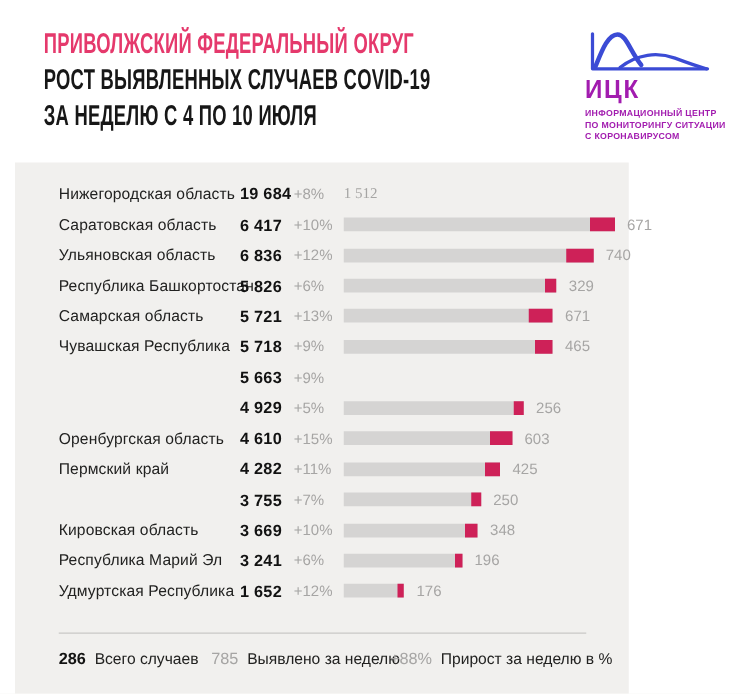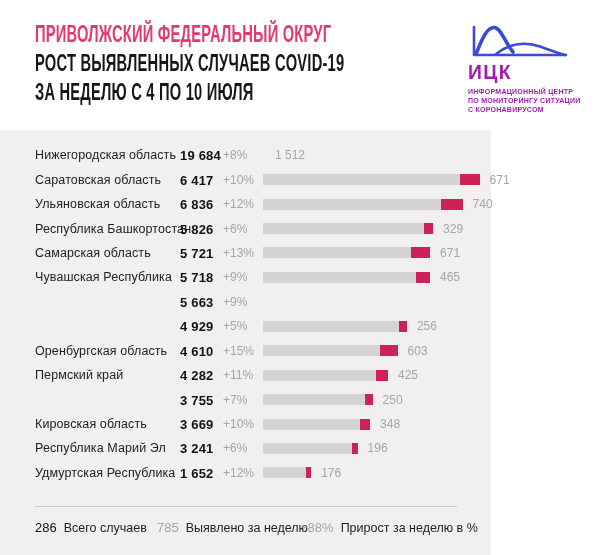--- a/index.html
+++ b/index.html
@@ -20,21 +20,21 @@
   .title-line.dark{color:#171717;}
   
   .logo{position:absolute;left:468px;top:24px;width:126px;color:#a21caf;}
   .logo svg{display:block;}
   .logo-abbr{
     font-weight:700;font-size:21px;line-height:22px;margin-top:3px;
     letter-spacing:1.5px;transform:scaleX(0.92);transform-origin:0 50%;
   }
   .logo-cap{margin-top:4px;font-weight:700;font-size:7px;line-height:9px;letter-spacing:0.25px;}
   
-  .panel{position:absolute;left:0;top:130px;width:491px;height:425px;background:#F1F0EE;}
+  .panel{position:absolute;left:12px;top:130px;width:491px;height:425px;background:#F1F0EE;}
   .rows{position:absolute;left:0;top:13px;right:0;}
   .row{position:relative;height:24.45px;}
   .region{
     position:absolute;left:35px;top:50%;transform:translateY(-50%);
     font-size:12.5px;color:#222221;letter-spacing:0.1px;white-space:nowrap;
   }
   .total{
     position:absolute;left:180px;top:50%;transform:translateY(-50%);
     font-size:13px;font-weight:700;color:#121212;letter-spacing:0.2px;white-space:nowrap;
   }
@@ -42,27 +42,27 @@
     position:absolute;left:223px;top:50%;transform:translateY(-50%);
     font-size:12px;color:#A6A5A4;white-space:nowrap;
   }
   .barzone{
     position:absolute;left:263px;top:50%;transform:translateY(-50%);
     display:flex;align-items:center;
   }
   .bar{height:11px;background:#D5D4D3;position:relative;display:inline-block;flex:none;}
   .tip{position:absolute;right:0;top:0;height:100%;background:#CE2158;}
   .weekly{margin-left:10px;color:#A6A5A4;font-size:12px;white-space:nowrap;}
-  .weekly.nobar{margin-left:12px;}
+  .weekly.nobar{margin-left:0;font-family:Liberation Serif, serif;}
   
   .divider{position:absolute;left:35px;right:34px;top:376px;height:1px;background:#C9C8C6;}
   .legend{position:absolute;left:0;top:384px;right:0;height:26px;}
   .litem{position:absolute;top:50%;transform:translateY(-50%);display:flex;align-items:baseline;white-space:nowrap;}
   .lval{font-size:13px;margin-right:7px;}
-  .lval.dark{font-weight:400;color:#121212;}
+  .lval.dark{font-weight:700;color:#121212;}
   .lval.gray{color:#A6A5A4;}
   .llab{font-size:12.5px;color:#222221;}
 </style>
 </head>
 <body>
 
 <div class="title-block">
   <div class="title-line pink">ПРИВОЛЖСКИЙ ФЕДЕРАЛЬНЫЙ ОКРУГ</div>
   <div class="title-line dark">РОСТ ВЫЯВЛЕННЫХ СЛУЧАЕВ COVID-19</div>
   <div class="title-line dark">ЗА НЕДЕЛЮ С 4 ПО 10 ИЮЛЯ</div>

